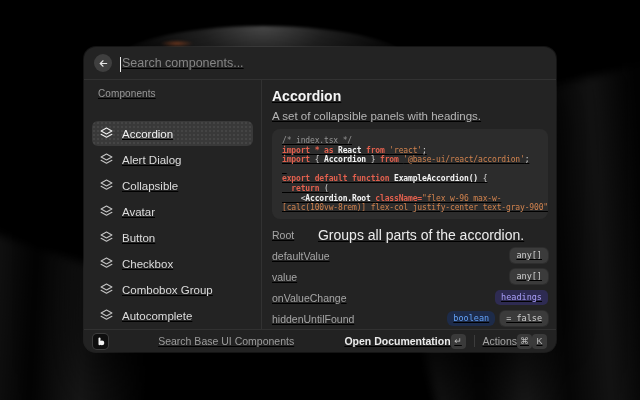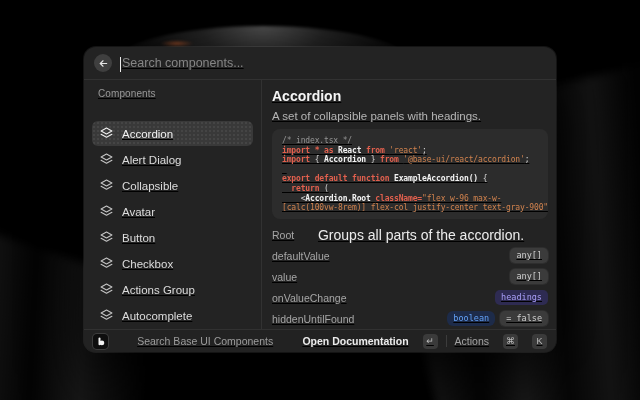--- a/index.html
+++ b/index.html
@@ -140,21 +140,21 @@
     background: #222222;
     display: flex; align-items: center; padding: 0 9px; gap: 8px;
   }
   .logo-tile {
     width: 15px; height: 15px; border-radius: 4px;
     background: #0e0e0e; box-shadow: 0 0 0 1px rgba(255,255,255,.12);
     display: flex; align-items: center; justify-content: center; flex: 0 0 15px;
   }
   .brand-label { font-size: 10.5px; color: #9c9c9c; flex: 1; text-align: center; }
   .footer-btn {
-    display: flex; align-items: center; gap: 14px;
+    display: flex; align-items: center; gap: 0;
     background: transparent; border: none; cursor: pointer; padding: 0;
     font-family: "Liberation Sans", sans-serif;
   }
   .open-doc-label { font-size: 10.5px; font-weight: 700; color: #ececec; }
   .actions-label { font-size: 10.5px; color: #a3a3a3; }
   .key {
     min-width: 15px; height: 15px; padding: 0 3px;
     background: #3a3a3a; border-radius: 4px;
     display: flex; align-items: center; justify-content: center;
     font-size: 9px; color: #bdbdbd;
@@ -251,21 +251,21 @@
     <span class="item-label">Checkbox</span>
   </div>
 
   <div class="item">
     <span class="c-icon">
       <svg width="13" height="13" viewBox="0 0 24 24" fill="none" stroke="currentColor" stroke-width="2" stroke-linecap="round" stroke-linejoin="round">
                 <polygon points="12 2 22 7.5 12 13 2 7.5"></polygon>
                 <polyline points="2 13.5 12 19 22 13.5"></polyline>
               </svg>
     </span>
-    <span class="item-label">Actions Group</span>
+    <span class="item-label">Combobox Group</span>
   </div>
 
   <div class="item">
     <span class="c-icon">
       <svg width="13" height="13" viewBox="0 0 24 24" fill="none" stroke="currentColor" stroke-width="2" stroke-linecap="round" stroke-linejoin="round">
                 <polygon points="12 2 22 7.5 12 13 2 7.5"></polygon>
                 <polyline points="2 13.5 12 19 22 13.5"></polyline>
               </svg>
     </span>
     <span class="item-label">Autocomplete</span>

